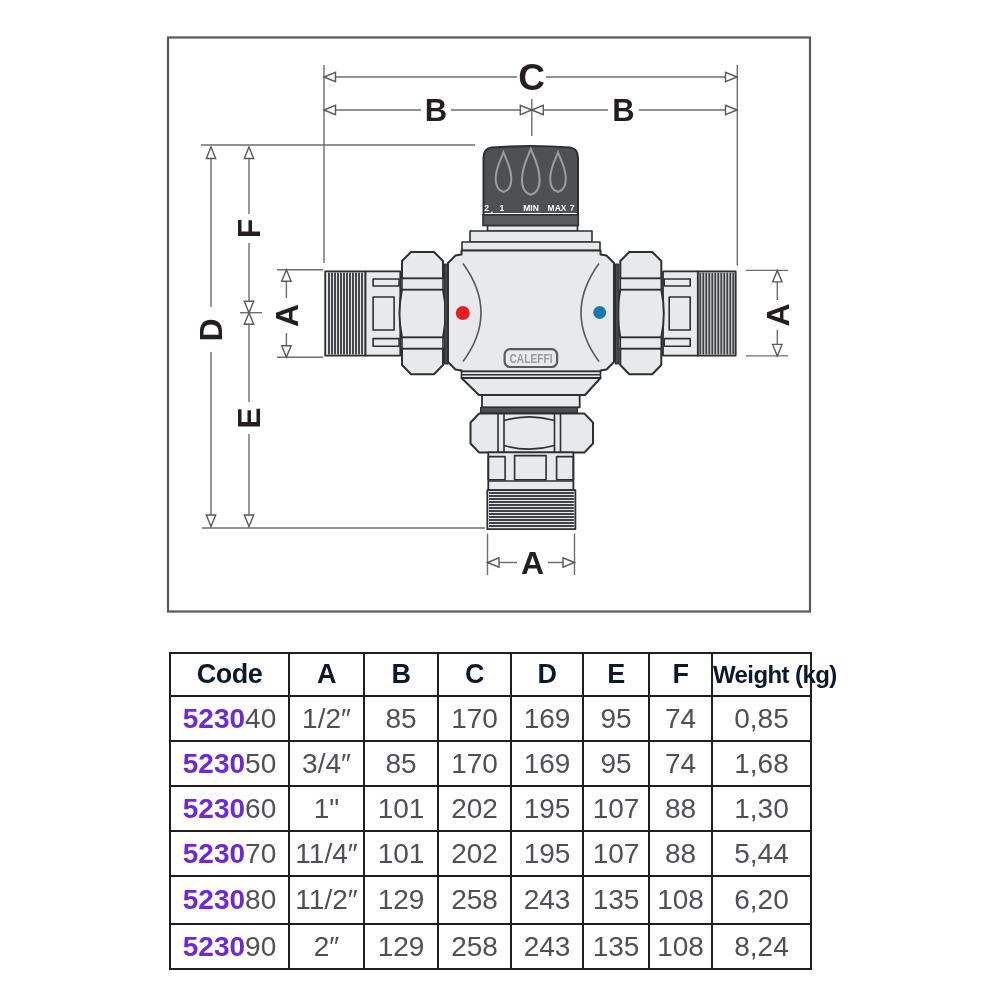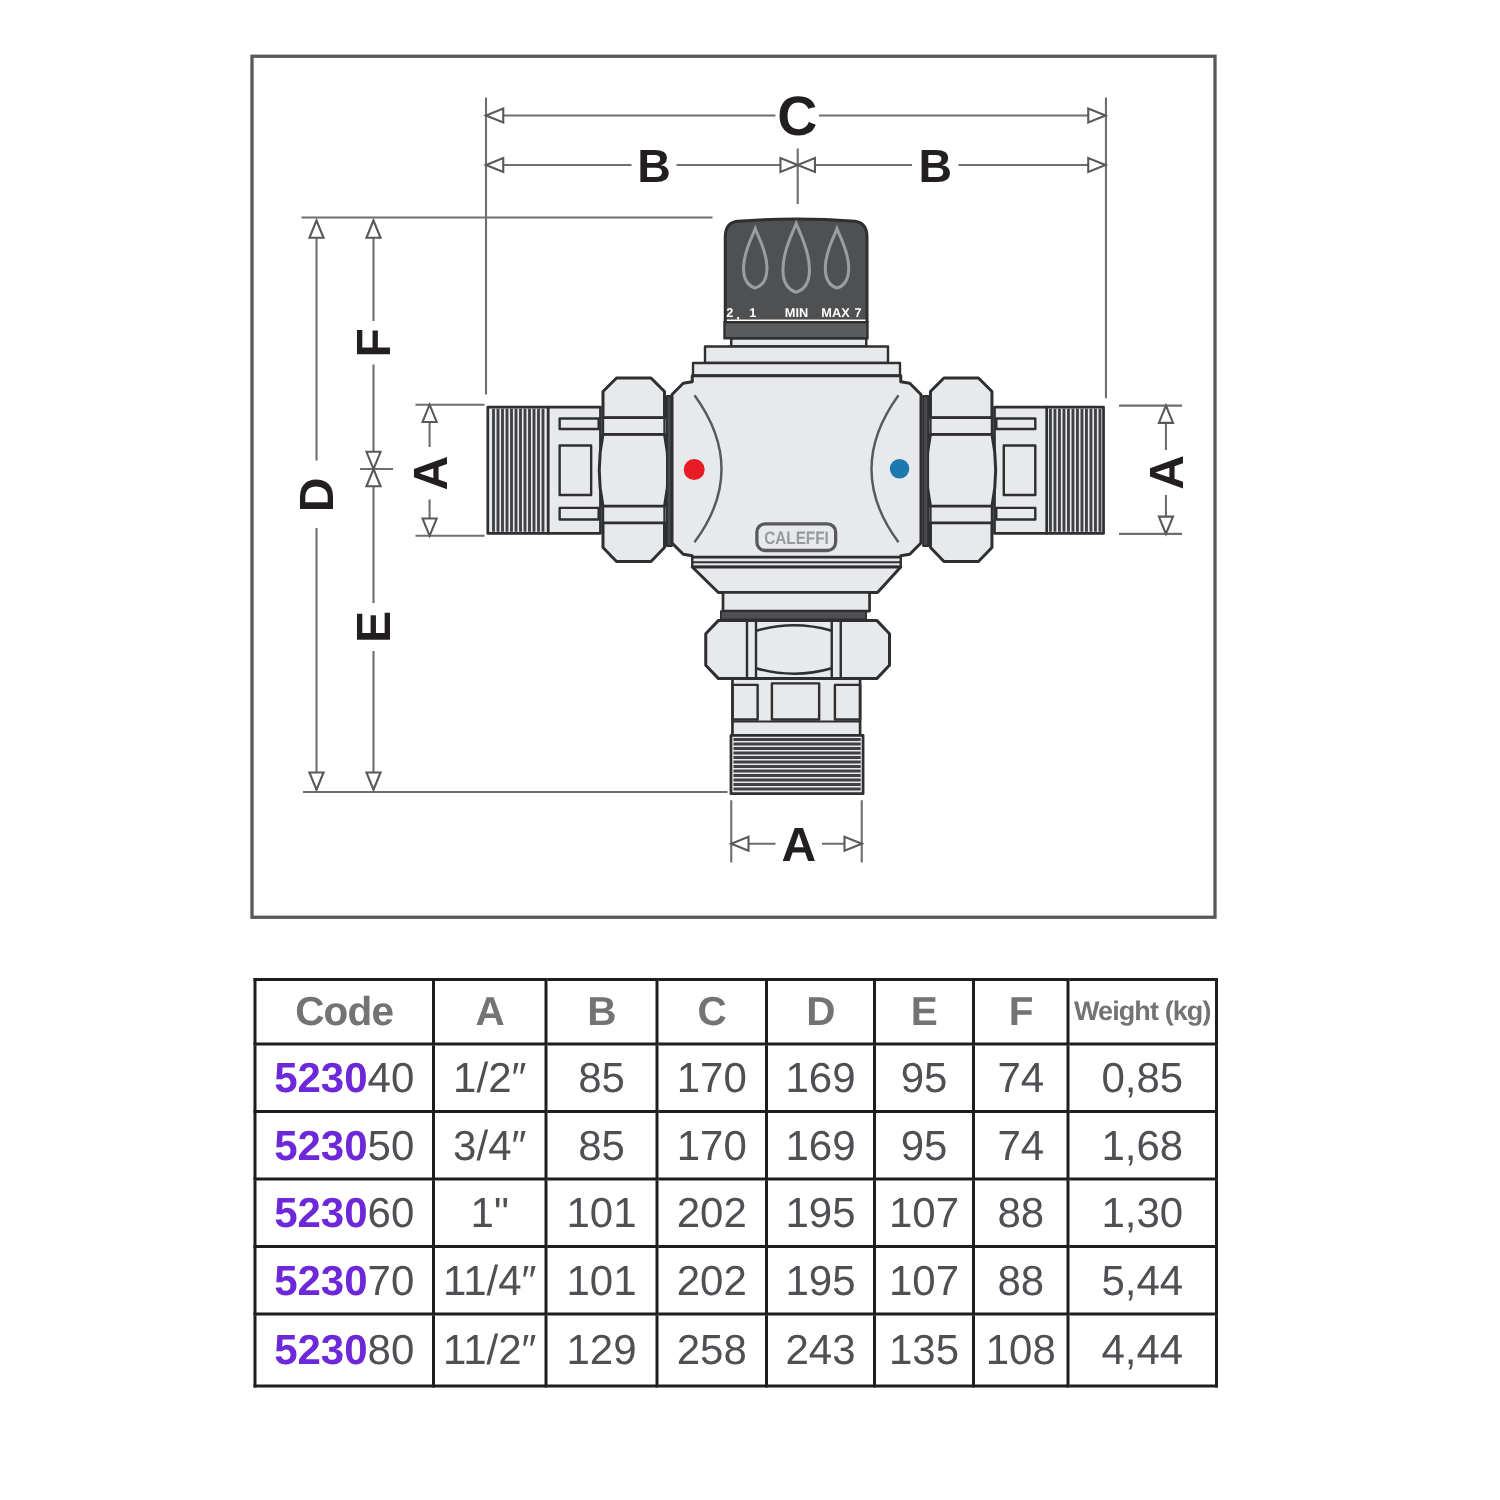--- a/index.html
+++ b/index.html
@@ -3,22 +3,22 @@
 <meta charset="utf-8">
 <style>
   html,body{margin:0;padding:0;background:#ffffff;width:1000px;height:1000px;
     font-family:"Liberation Sans",sans-serif;}
   #stage{position:absolute;left:0;top:0;width:1000px;height:1000px;background:#fff;overflow:hidden;}
   svg{position:absolute;left:0;top:0;}
   table{position:absolute;left:169px;top:652px;border-collapse:collapse;table-layout:fixed;
     width:641px;}
   td,th{border:2px solid #1e1e20;text-align:center;vertical-align:middle;padding:0;
     font-size:28px;color:#4f5054;font-weight:normal;height:43px;line-height:43px;white-space:nowrap;}
-  tr.hd th{height:41px;line-height:41px;letter-spacing:-0.5px;font-weight:bold;color:#737373;font-size:27px;border-radius:21px;}
-  tr.hd th.wkg{font-size:18px;letter-spacing:-0.6px;}
+  tr.hd th{height:41px;line-height:41px;letter-spacing:-0.5px;font-weight:bold;color:#0f172a;font-size:27px;border-radius:21px;}
+  tr.hd th.wkg{font-size:24px;letter-spacing:-0.6px;}
   b.cd{color:#6d28d9;}
 </style>
 </head>
 <body>
 <div id="stage">
 <svg width="1000" height="1000" viewBox="0 0 1000 1000">
   <defs>
     <path id="arr" d="M0,0 L-11.5,-4.7 L-11.5,4.7 Z" fill="#ffffff" stroke="#58595b" stroke-width="1.4" stroke-linejoin="miter"></path>
   </defs>
 
@@ -235,17 +235,27 @@
           <td>5,44</td>
         </tr>
   <tr style="height:47.5px">
           <td><b class="cd">5230</b>80</td>
           <td>11/2″</td>
           <td>129</td>
           <td>258</td>
           <td>243</td>
           <td>135</td>
           <td>108</td>
-          <td>4,44</td>
+          <td>6,20</td>
+        </tr>
+  <tr>
+          <td><b class="cd">5230</b>90</td>
+          <td>2″</td>
+          <td>129</td>
+          <td>258</td>
+          <td>243</td>
+          <td>135</td>
+          <td>108</td>
+          <td>8,24</td>
         </tr>
 </tbody>
     </table>
 </div>
 
 </body></html>

